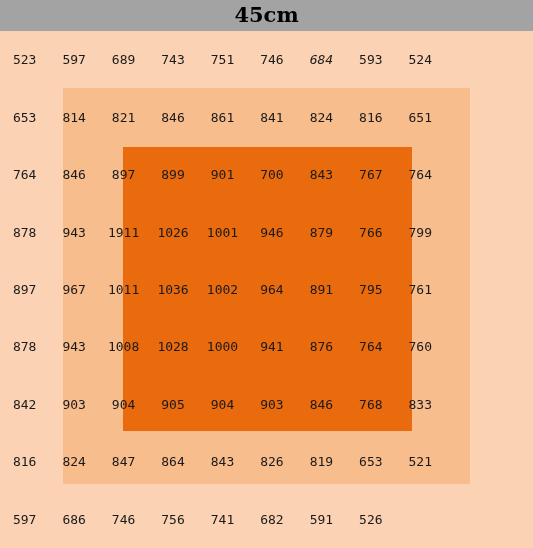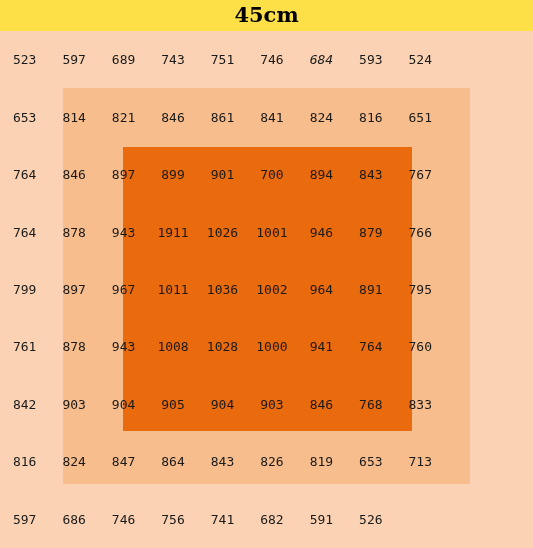--- a/index.html
+++ b/index.html
@@ -69,21 +69,21 @@
     font-size: 13px;
     color: #1a1a1a;
     font-family: "DejaVu Sans Mono", "Liberation Mono", monospace;
     line-height: 1;
     user-select: none;
   }
 </style>
 </head>
 <body>
 
-<div id="canvas" style="background: #fde047;">
+<div id="canvas" style="background: #a3a3a3;">
 
   <div id="chart-title" style="color: rgb(0, 0, 0);">45cm</div>
 
   <div class="zone" id="zone-outer" style="background: rgb(251, 211, 180);"></div>
   <div class="zone" id="zone-middle" style="background: rgb(248, 189, 141);"></div>
   <div class="zone" id="zone-inner" style="background: rgb(234, 106, 14);"></div>
 
   <div id="grid">
       <div class="cell" style="color: rgb(26, 26, 26);">523</div>
       <div class="cell" style="color: rgb(26, 26, 26);">597</div>
@@ -102,21 +102,20 @@
       <div class="cell" style="color: rgb(26, 26, 26);">841</div>
       <div class="cell" style="color: rgb(26, 26, 26);">824</div>
       <div class="cell" style="color: rgb(26, 26, 26);">816</div>
       <div class="cell" style="color: rgb(26, 26, 26);">651</div>
       <div class="cell" style="color: rgb(26, 26, 26);">764</div>
       <div class="cell" style="color: rgb(26, 26, 26);">846</div>
       <div class="cell" style="color: rgb(26, 26, 26);">897</div>
       <div class="cell" style="color: rgb(26, 26, 26);">899</div>
       <div class="cell" style="color: rgb(26, 26, 26);">901</div>
       <div class="cell" style="color: rgb(26, 26, 26);">700</div>
-      <div class="cell" style="color: rgb(26, 26, 26);">894</div>
       <div class="cell" style="color: rgb(26, 26, 26);">843</div>
       <div class="cell" style="color: rgb(26, 26, 26);">767</div>
       <div class="cell" style="color: rgb(26, 26, 26);">764</div>
       <div class="cell" style="color: rgb(26, 26, 26);">878</div>
       <div class="cell" style="color: rgb(26, 26, 26);">943</div>
       <div class="cell" style="color: rgb(26, 26, 26);">1911</div>
       <div class="cell" style="color: rgb(26, 26, 26);">1026</div>
       <div class="cell" style="color: rgb(26, 26, 26);">1001</div>
       <div class="cell" style="color: rgb(26, 26, 26);">946</div>
       <div class="cell" style="color: rgb(26, 26, 26);">879</div>
@@ -130,40 +129,41 @@
       <div class="cell" style="color: rgb(26, 26, 26);">964</div>
       <div class="cell" style="color: rgb(26, 26, 26);">891</div>
       <div class="cell" style="color: rgb(26, 26, 26);">795</div>
       <div class="cell" style="color: rgb(26, 26, 26);">761</div>
       <div class="cell" style="color: rgb(26, 26, 26);">878</div>
       <div class="cell" style="color: rgb(26, 26, 26);">943</div>
       <div class="cell" style="color: rgb(26, 26, 26);">1008</div>
       <div class="cell" style="color: rgb(26, 26, 26);">1028</div>
       <div class="cell" style="color: rgb(26, 26, 26);">1000</div>
       <div class="cell" style="color: rgb(26, 26, 26);">941</div>
+      <div class="cell" style="color: rgb(26, 26, 26);">876</div>
       <div class="cell" style="color: rgb(26, 26, 26);">764</div>
       <div class="cell" style="color: rgb(26, 26, 26);">760</div>
       <div class="cell" style="color: rgb(26, 26, 26);">842</div>
       <div class="cell" style="color: rgb(26, 26, 26);">903</div>
       <div class="cell" style="color: rgb(26, 26, 26);">904</div>
       <div class="cell" style="color: rgb(26, 26, 26);">905</div>
       <div class="cell" style="color: rgb(26, 26, 26);">904</div>
       <div class="cell" style="color: rgb(26, 26, 26);">903</div>
       <div class="cell" style="color: rgb(26, 26, 26);">846</div>
       <div class="cell" style="color: rgb(26, 26, 26);">768</div>
       <div class="cell" style="color: rgb(26, 26, 26);">833</div>
       <div class="cell" style="color: rgb(26, 26, 26);">816</div>
       <div class="cell" style="color: rgb(26, 26, 26);">824</div>
       <div class="cell" style="color: rgb(26, 26, 26);">847</div>
       <div class="cell" style="color: rgb(26, 26, 26);">864</div>
       <div class="cell" style="color: rgb(26, 26, 26);">843</div>
       <div class="cell" style="color: rgb(26, 26, 26);">826</div>
       <div class="cell" style="color: rgb(26, 26, 26);">819</div>
       <div class="cell" style="color: rgb(26, 26, 26);">653</div>
-      <div class="cell" style="color: rgb(26, 26, 26);">713</div>
+      <div class="cell" style="color: rgb(26, 26, 26);">521</div>
       <div class="cell" style="color: rgb(26, 26, 26);">597</div>
       <div class="cell" style="color: rgb(26, 26, 26);">686</div>
       <div class="cell" style="color: rgb(26, 26, 26);">746</div>
       <div class="cell" style="color: rgb(26, 26, 26);">756</div>
       <div class="cell" style="color: rgb(26, 26, 26);">741</div>
       <div class="cell" style="color: rgb(26, 26, 26);">682</div>
       <div class="cell" style="color: rgb(26, 26, 26);">591</div>
       <div class="cell" style="color: rgb(26, 26, 26);">526</div>
     </div>
 

